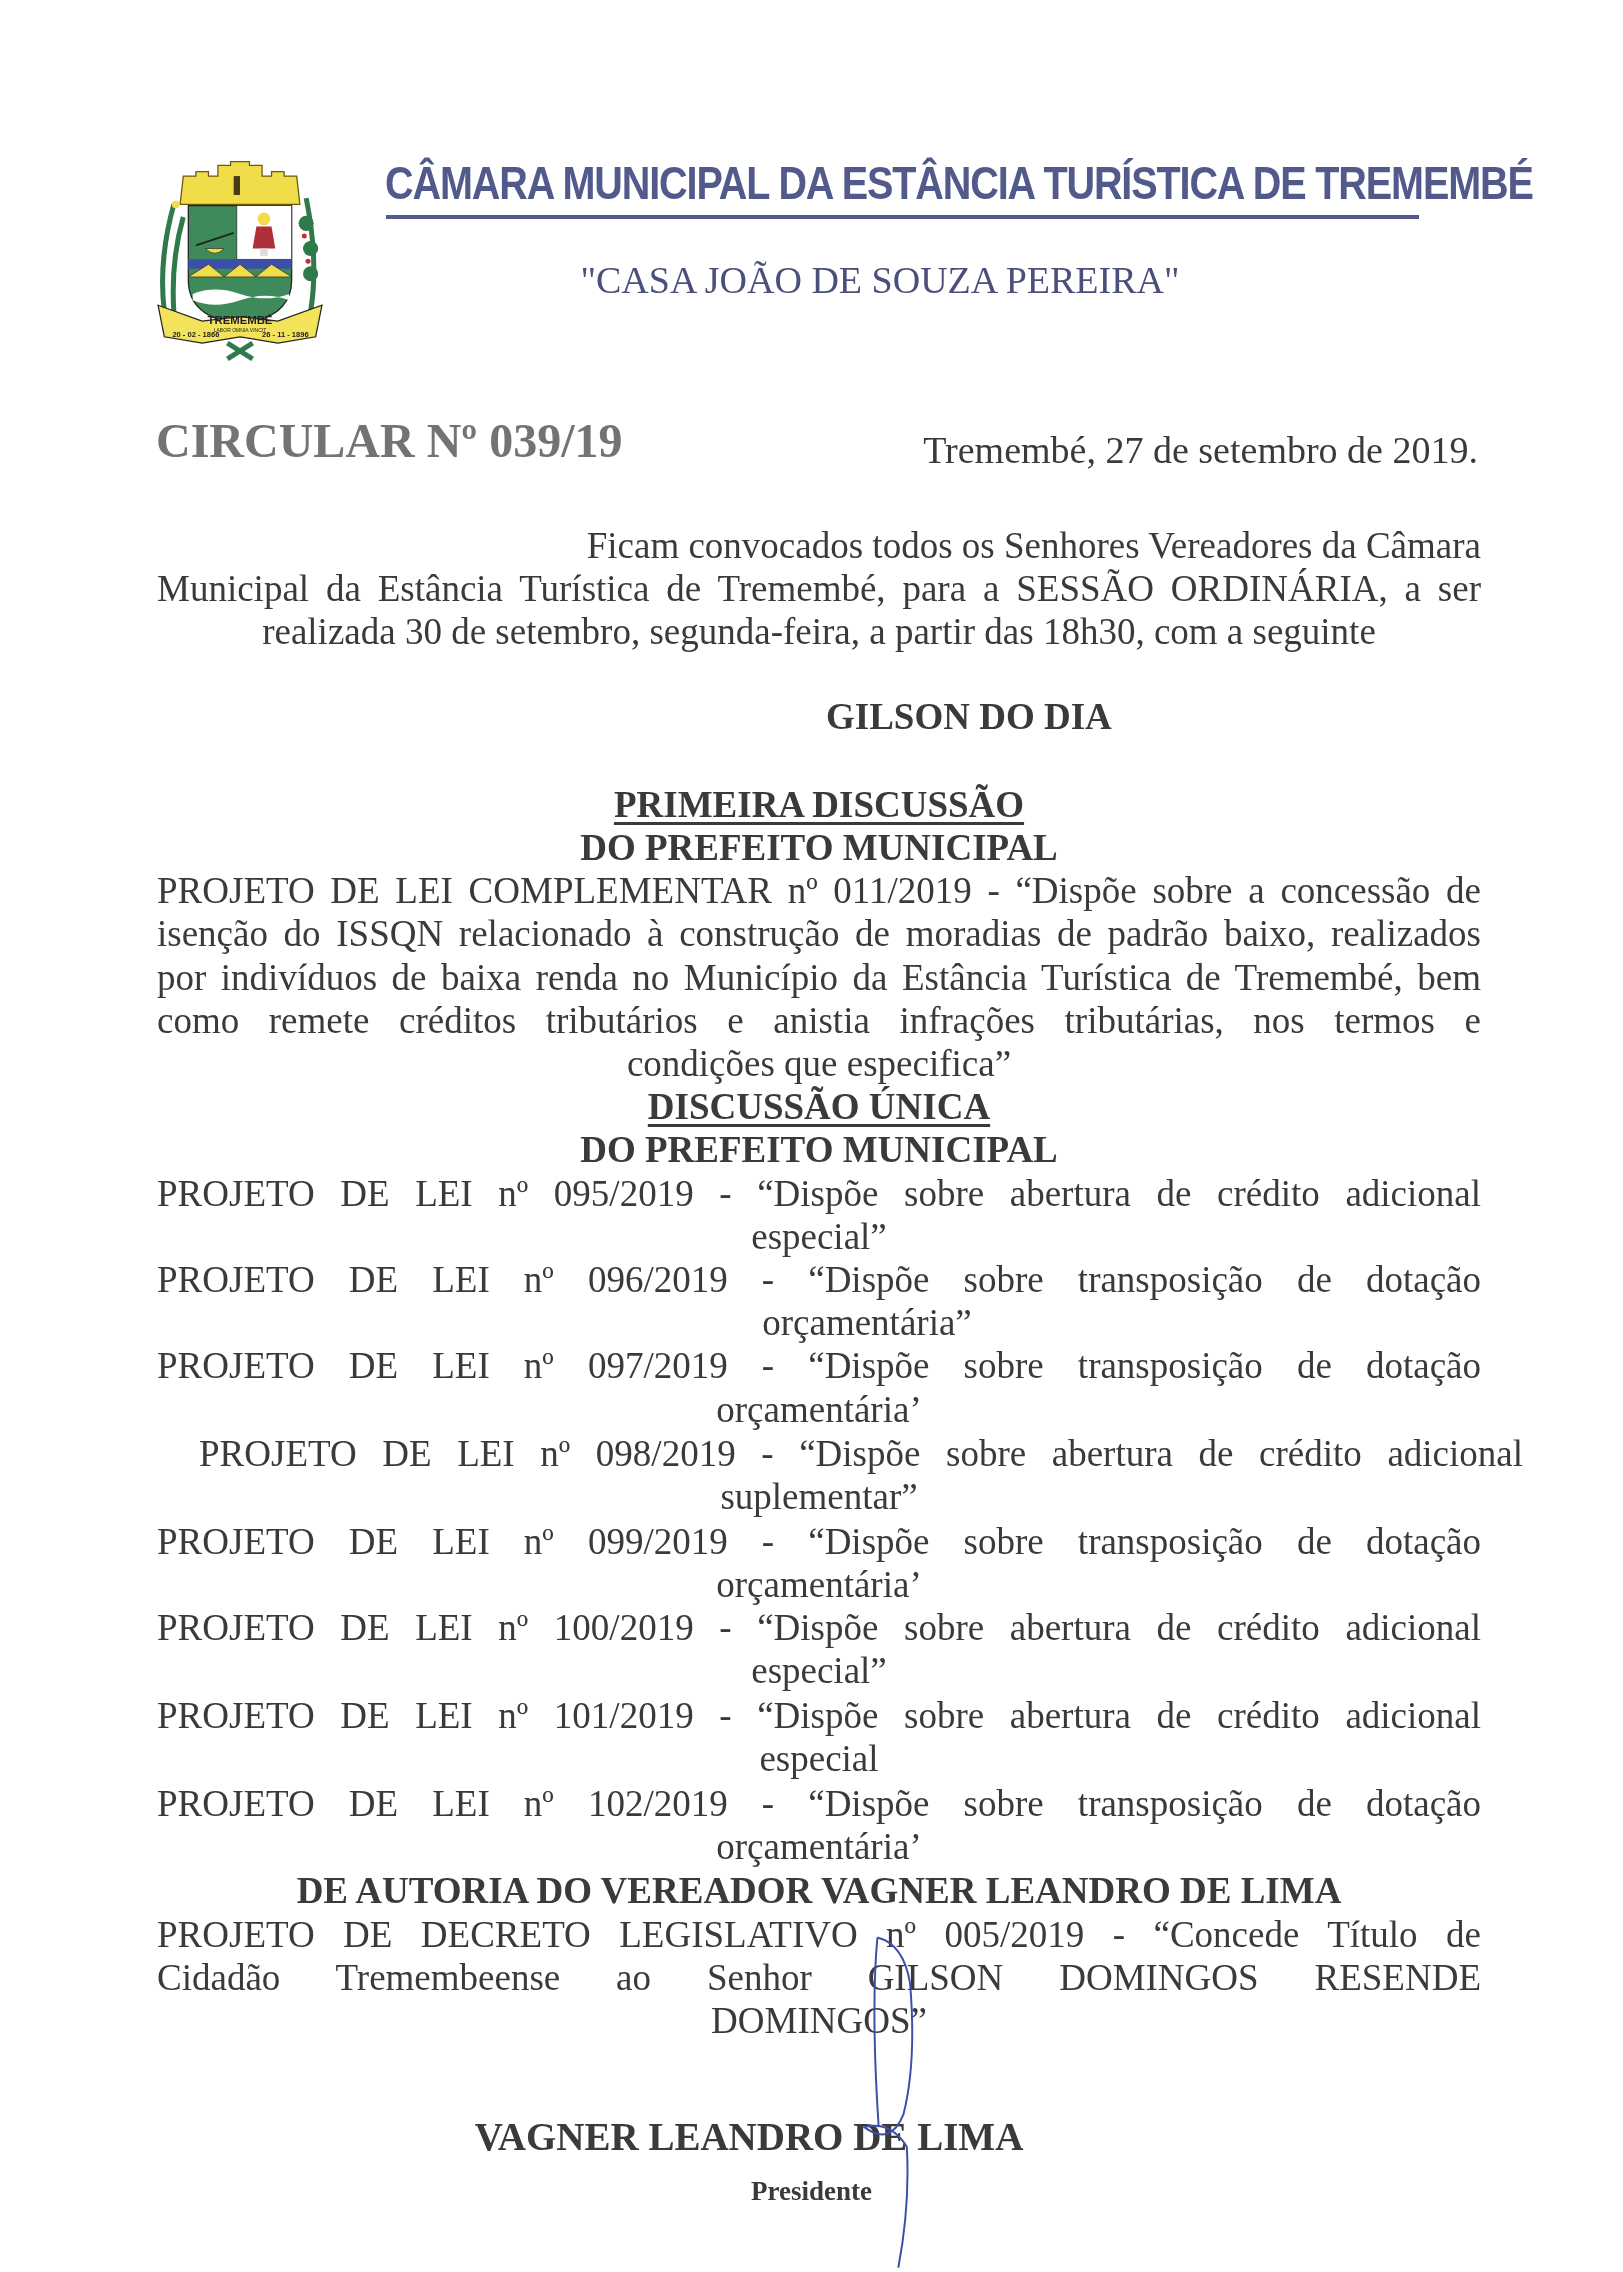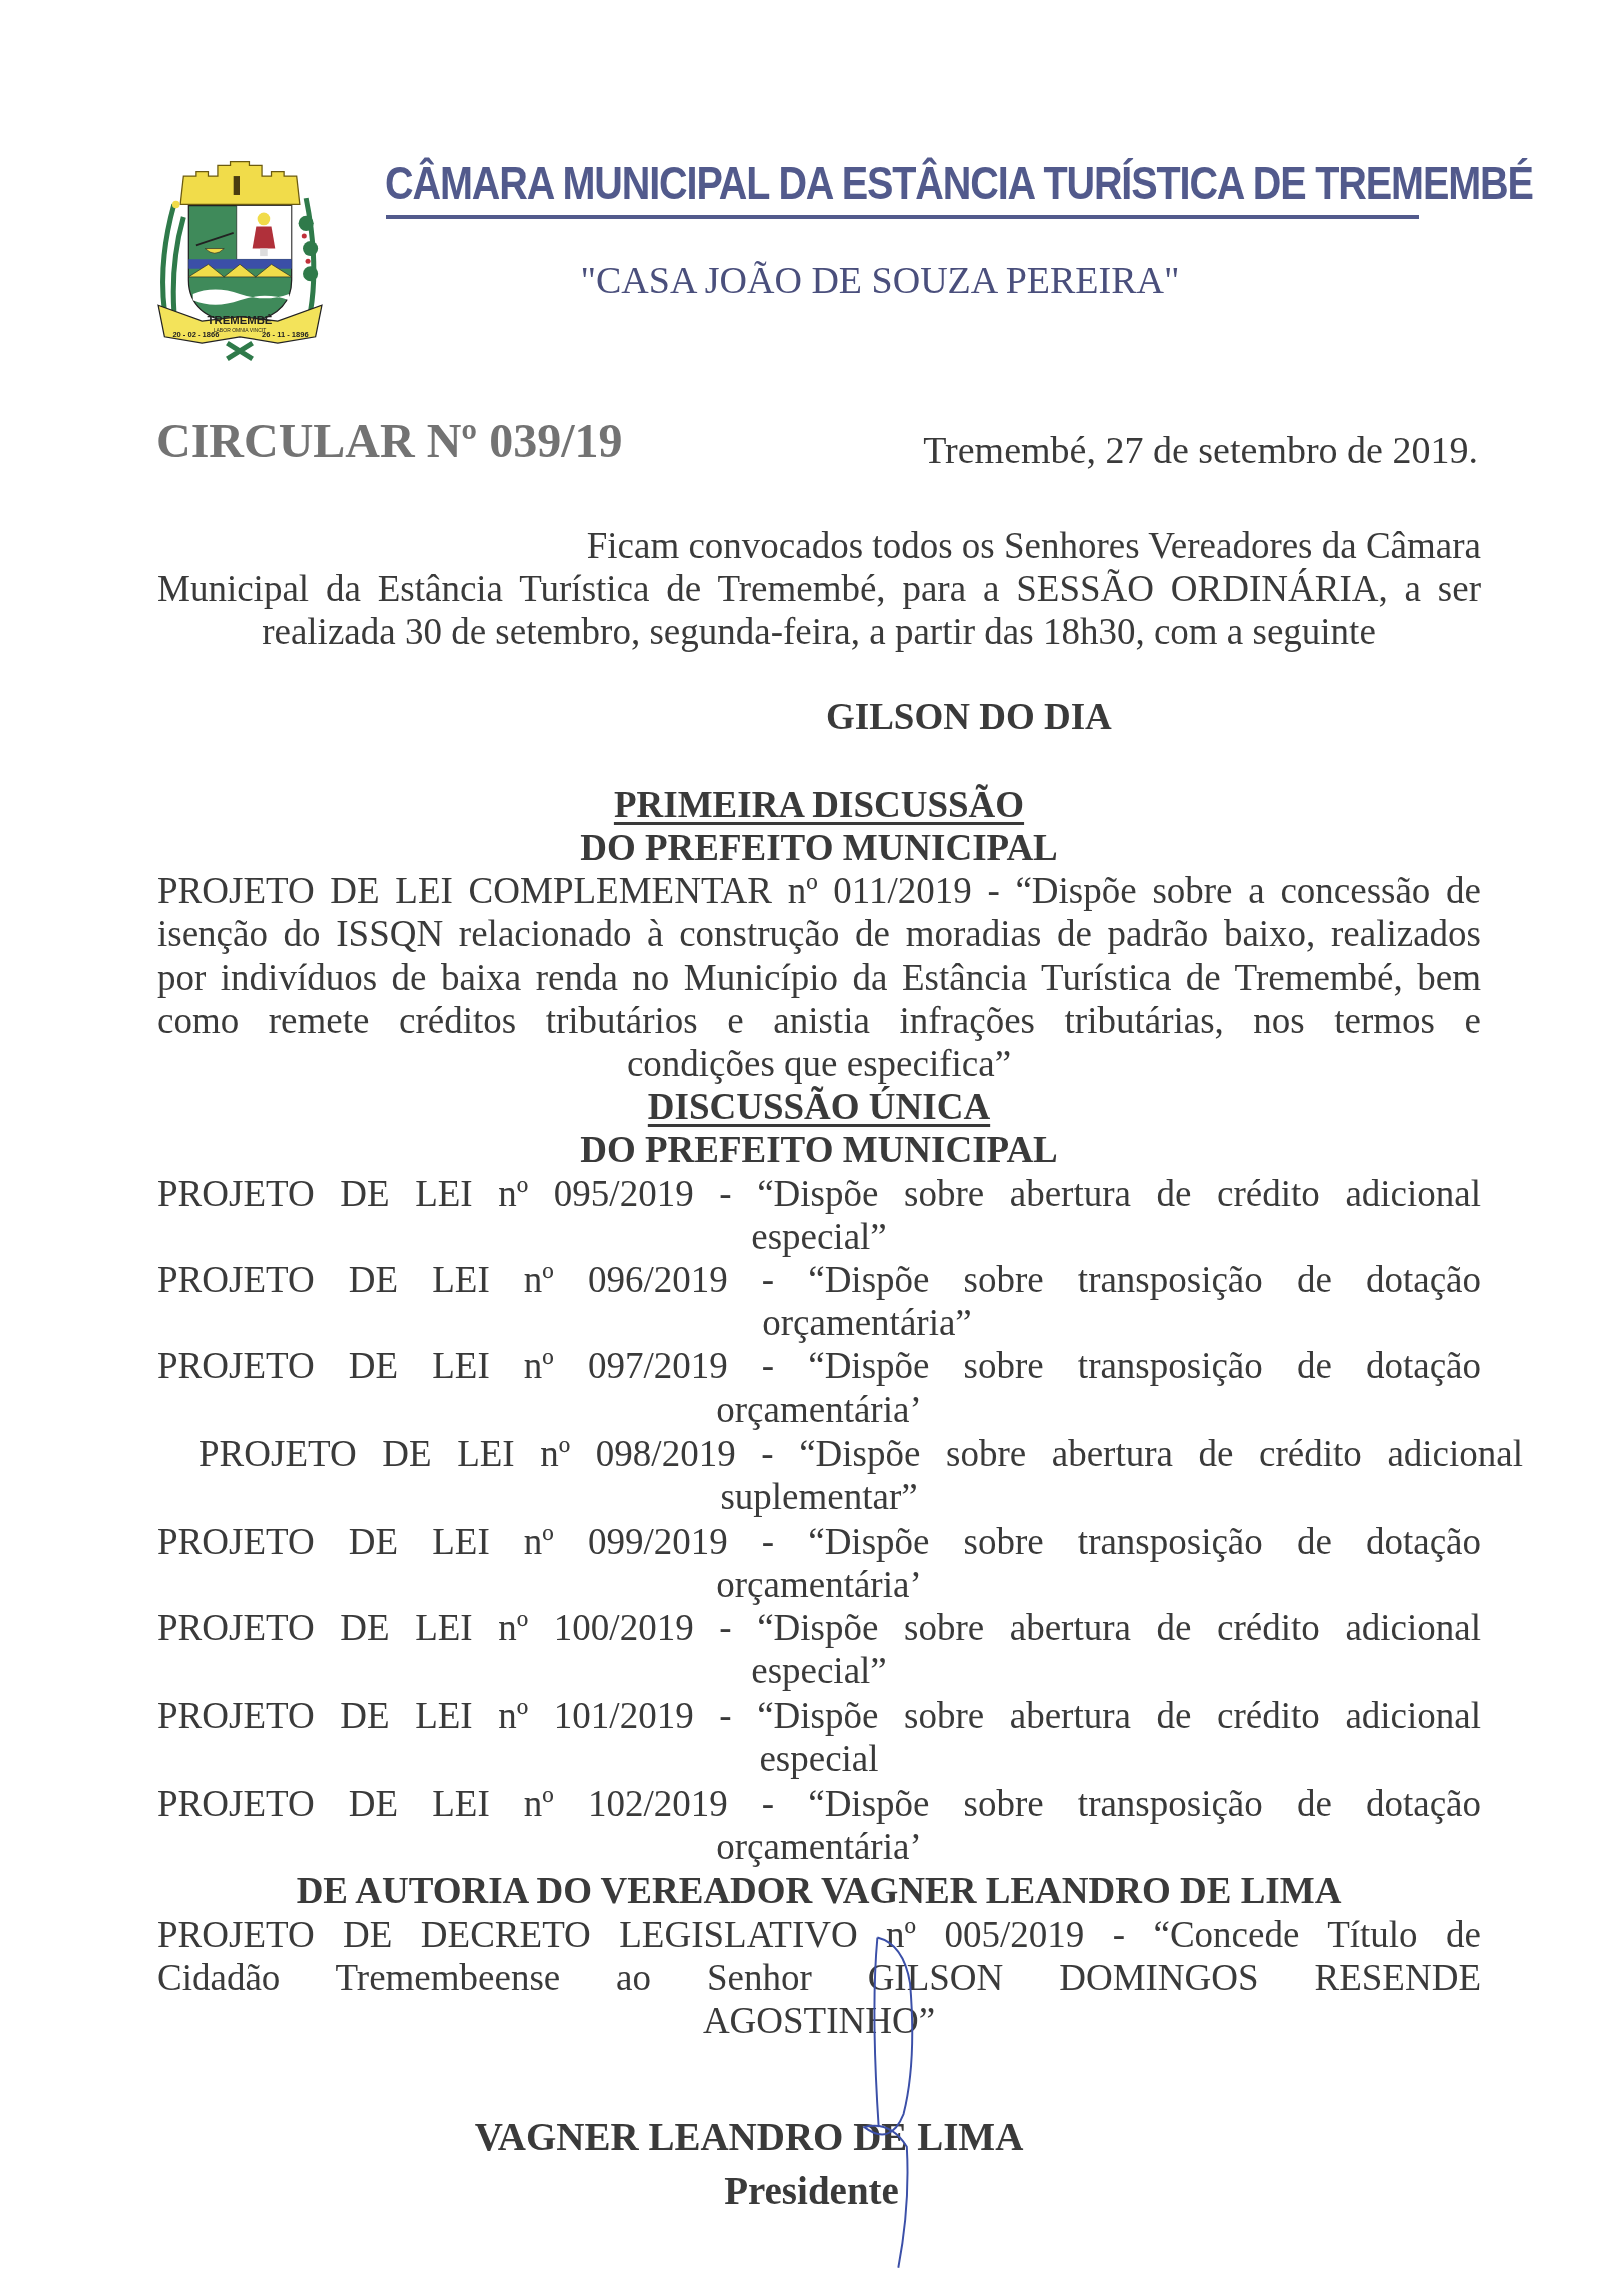--- a/index.html
+++ b/index.html
@@ -102,24 +102,24 @@
 <div class="abs line just" style="top:1606px;">PROJETO DE LEI nº 100/2019 - “Dispõe sobre abertura de crédito adicional</div>
 <div class="abs line" style="top:1649px;">especial”</div>
 <div class="abs line just" style="top:1694px;">PROJETO DE LEI nº 101/2019 - “Dispõe sobre abertura de crédito adicional</div>
 <div class="abs line" style="top:1737px;">especial</div>
 <div class="abs line just" style="top:1782px;">PROJETO DE LEI nº 102/2019 - “Dispõe sobre transposição de dotação</div>
 <div class="abs line" style="top:1825px;">orçamentária’</div>
 
 <div class="abs line b" style="top:1869px;">DE AUTORIA DO VEREADOR VAGNER LEANDRO DE LIMA</div>
 <div class="abs line just" style="top:1913px;">PROJETO DE DECRETO LEGISLATIVO nº 005/2019 - “Concede Título de</div>
 <div class="abs line just" style="top:1956px;">Cidadão Tremembeense ao Senhor GILSON DOMINGOS RESENDE</div>
-<div class="abs line" style="top:1999px;">AGOSTINHO”</div>
+<div class="abs line" style="top:1999px;">DOMINGOS”</div>
 
 <div class="abs b center" style="left:0;width:1498px;top:2114px;font-size:39px;line-height:46px;">VAGNER LEANDRO DE LIMA</div>
-<div class="abs b center" style="left:0;width:1623px;top:2168px;font-size:39px;line-height:46px;">Presidente</div>
+<div class="abs b center" style="left:0;width:1623px;top:2168px;font-size:27px;line-height:46px;">Presidente</div>
 
 <div class="abs sig-svg">
   <svg width="92" height="340" viewBox="0 0 140 520">
     <path d="M40 10 Q80 20 90 80 Q100 200 80 280 Q60 330 20 300 Q60 290 85 330 Q90 420 72 515" stroke="#3b4fa8" stroke-width="3" fill="none"></path>
     <path d="M40 10 Q30 120 42 300" stroke="#3b4fa8" stroke-width="3" fill="none"></path>
   </svg>
 </div>
 
 
 </body></html>

